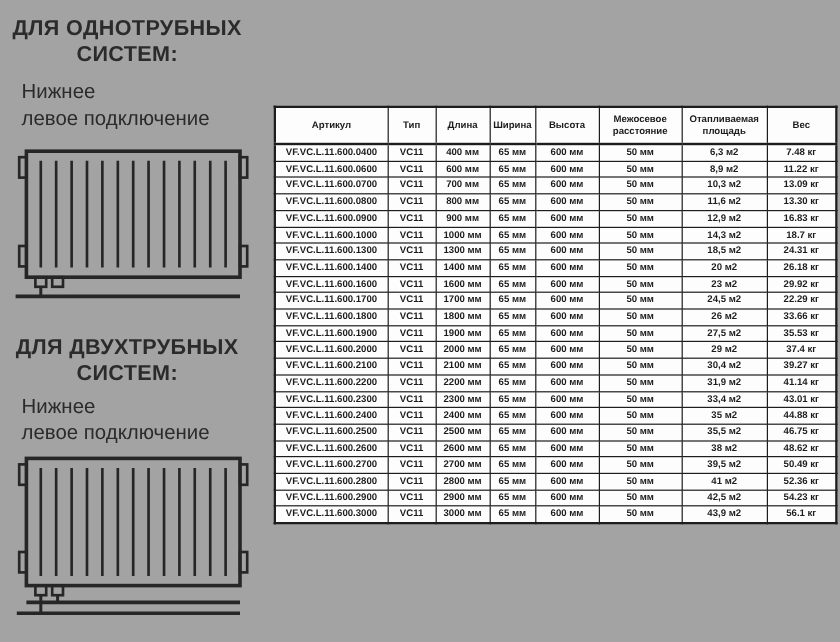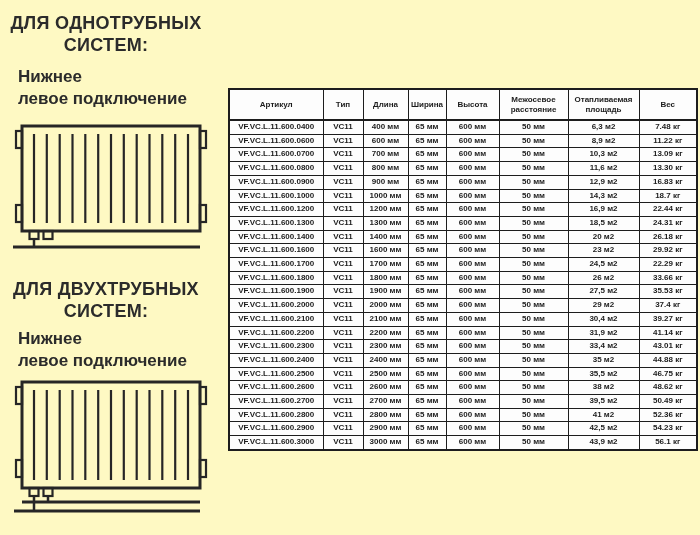--- a/index.html
+++ b/index.html
@@ -1,27 +1,27 @@
 <!DOCTYPE html>
 <html><head>
 <meta charset="utf-8">
 <style>
   html,body{margin:0;padding:0;background:#e8e8e8;}
   .page{
-    position:relative;width:700px;height:535px;background:#fef9c3;
+    position:relative;width:700px;height:535px;background:#a3a3a3;
     font-family:"Liberation Sans",sans-serif;color:#2b2b2b;overflow:hidden;
     margin:0 auto;
   }
   .sec-title{
     position:absolute;left:4px;width:204px;text-align:center;
     font-weight:bold;font-size:18px;line-height:22px;letter-spacing:.3px;color:#2b2b2b;
   }
   .sec-sub{
     position:absolute;left:18px;width:200px;text-align:left;
-    font-weight:bold;font-size:17px;line-height:22px;color:#2b2b2b;
+    font-weight:normal;font-size:17px;line-height:22px;color:#2b2b2b;
   }
   .diagram{position:absolute;left:0;}
   .spec-table{
     position:absolute;left:228px;top:88px;width:468px;
     border-collapse:collapse;table-layout:fixed;background:#fdfdfd;
     border:2.5px solid #1d1d1d;
     padding-left:12px;
   }
   .spec-table th,.spec-table td{
     border:1.5px solid #1d1d1d;
@@ -197,30 +197,20 @@
           <td>VF.VC.L.11.600.1000</td>
           <td>VC11</td>
           <td>1000 мм</td>
           <td>65 мм</td>
           <td>600 мм</td>
           <td>50 мм</td>
           <td>14,3 м2</td>
           <td>18.7 кг</td>
         </tr>
         <tr>
-          <td>VF.VC.L.11.600.1200</td>
-          <td>VC11</td>
-          <td>1200 мм</td>
-          <td>65 мм</td>
-          <td>600 мм</td>
-          <td>50 мм</td>
-          <td>16,9 м2</td>
-          <td>22.44 кг</td>
-        </tr>
-        <tr>
           <td>VF.VC.L.11.600.1300</td>
           <td>VC11</td>
           <td>1300 мм</td>
           <td>65 мм</td>
           <td>600 мм</td>
           <td>50 мм</td>
           <td>18,5 м2</td>
           <td>24.31 кг</td>
         </tr>
         <tr>

